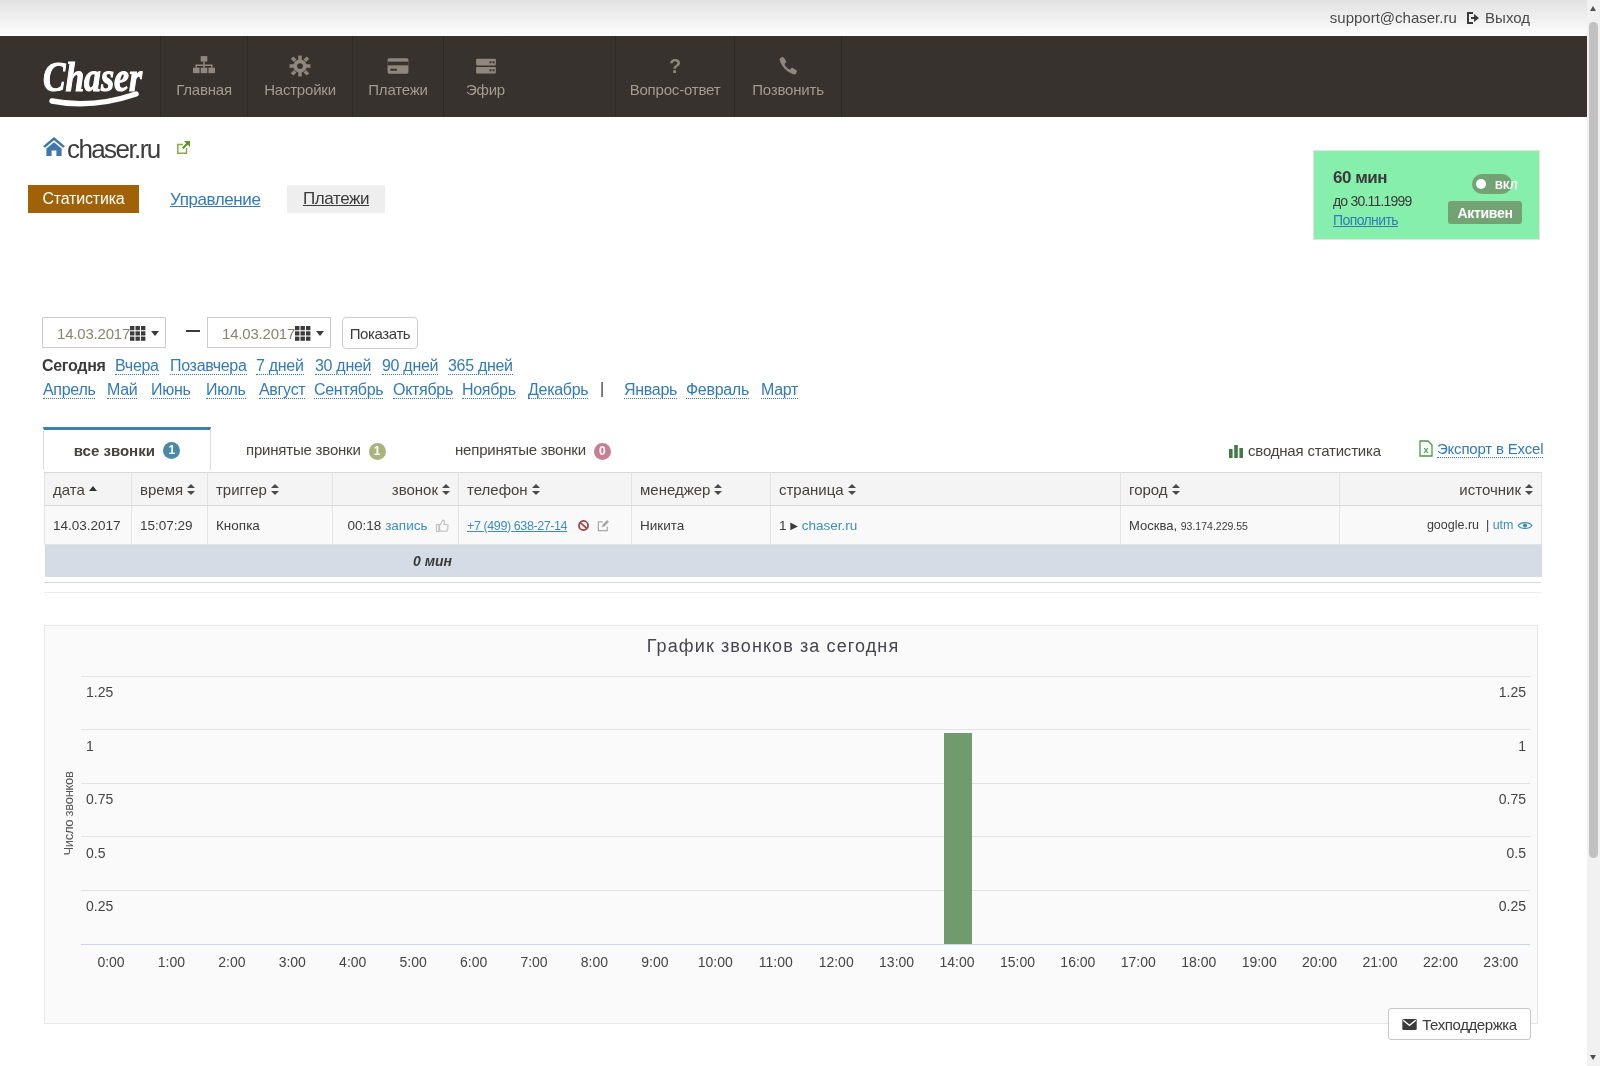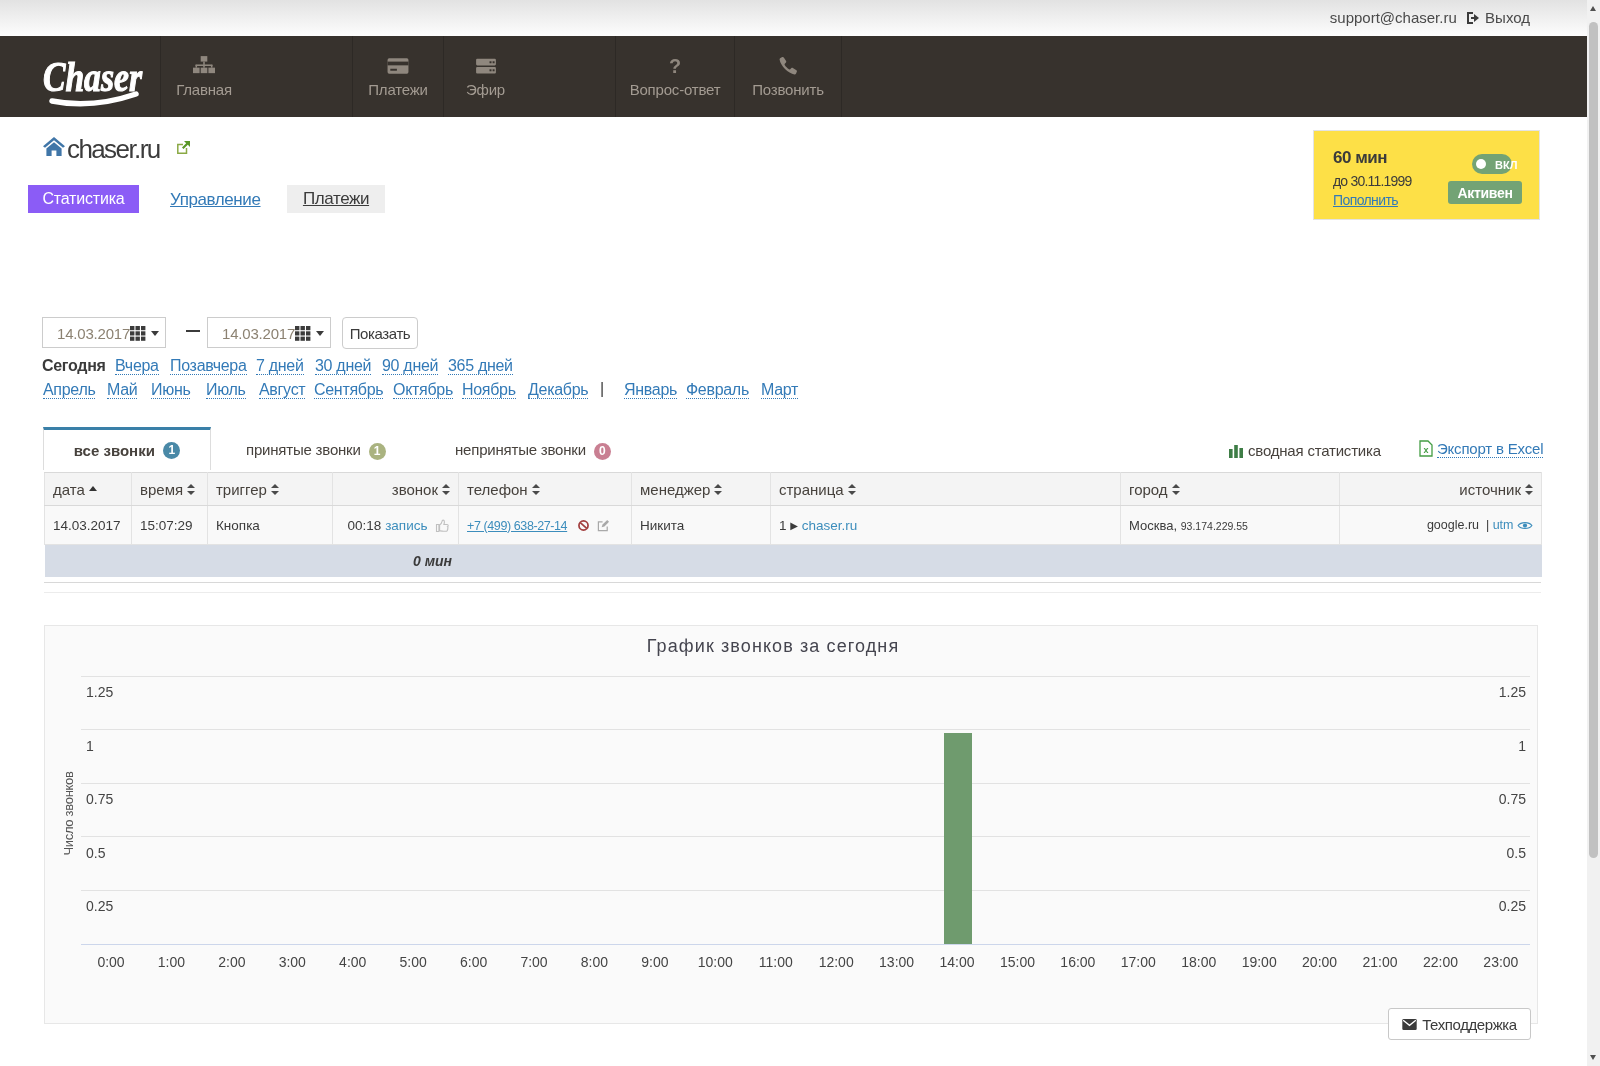--- a/index.html
+++ b/index.html
@@ -17,31 +17,31 @@
 .navitem { position:absolute; top:0; height:81px; border-left:1px solid #2d2925;
   display:flex; flex-direction:column; align-items:center; justify-content:flex-start; }
 .navitem .nico { margin-top:18px; height:24px; display:flex; align-items:center; }
 .navitem .nlabel { margin-top:3px; font-size:15px; color:#a39b92; letter-spacing:-0.2px; }
 
 
 #homerow-icon { position:absolute; left:43px; top:137px; }
 #homerow-text { position:absolute; left:67px; top:134px; font-size:26px; color:#3b3b3b; letter-spacing:-1.6px;}
 #ext-icon { position:absolute; left:176px; top:140px; }
 
-.tab-stat { position:absolute; left:28px; top:185px; width:111px; height:28px; background:#8b5cf6;
+.tab-stat { position:absolute; left:28px; top:185px; width:111px; height:28px; background:#a16207;
   color:#fff; font-size:16px; display:flex; align-items:center; justify-content:center; letter-spacing:-0.2px;}
 .tab-upr { position:absolute; left:170px; top:190px; font-size:17px; color:#337ab7;
   text-decoration:underline; letter-spacing:-0.4px;}
 .tab-plat { position:absolute; left:287px; top:185px; width:98px; height:28px; background:#eee;
   color:#3b3b3b; font-size:17px; display:flex; align-items:center; justify-content:center;}
 .tab-plat span { text-decoration:underline; letter-spacing:-0.4px;}
 
 
-#minbox { position:absolute; left:1313px; top:130px; width:227px; height:90px;
-  background:#fde047; border:1px solid #e3e3e3; }
+#minbox { position:absolute; left:1313px; top:150px; width:227px; height:90px;
+  background:#86efac; border:1px solid #e3e3e3; }
 #minbox .b1 { position:absolute; left:19px; top:17px; font-size:17px; font-weight:bold; color:#3b3b3b; letter-spacing:-0.5px;}
 #minbox .b2 { position:absolute; left:19px; top:42px; font-size:14px; color:#3b3b3b; letter-spacing:-0.8px;}
 #minbox .b3 { position:absolute; left:19px; top:61px; font-size:14px; color:#337ab7; text-decoration:underline; letter-spacing:-0.6px;}
 #toggle { position:absolute; left:158px; top:23px; width:40px; height:20px; background:#73a375;
   border-radius:10px; }
 #toggle .knob { position:absolute; left:4px; top:5px; width:10px; height:10px; background:#fff; border-radius:50%;}
 #toggle .tl { position:absolute; left:23px; top:5px; font-size:11px; font-weight:bold; color:#fff;}
 #activebtn { position:absolute; left:134px; top:50px; width:74px; height:23px; background:#73a375;
   border-radius:3px; color:#fff; font-weight:bold; font-size:14px; display:flex; align-items:center; justify-content:center; letter-spacing:-0.3px;}
 
@@ -148,20 +148,39 @@
             <rect x="2.3" y="9" width="1.4" height="2.5"></rect>
             <rect x="9.3" y="9" width="1.4" height="2.5"></rect>
             <rect x="16.3" y="9" width="1.4" height="2.5"></rect>
             <rect x="0" y="11.5" width="6" height="5"></rect>
             <rect x="7" y="11.5" width="6" height="5"></rect>
             <rect x="14" y="11.5" width="6" height="5"></rect>
           </g>
         </svg>
       </div>
     <div class="nlabel">Главная</div>
+  </div>
+  <div class="navitem" style="left:247px; width:105px;">
+    <div class="nico">
+        <svg width="22" height="22" viewBox="0 0 20 20">
+          <g fill="#8f877e">
+            <circle cx="10" cy="10" r="6"></circle>
+            <rect x="8.4" y="0.5" width="3.2" height="4"></rect>
+            <rect x="8.4" y="15.5" width="3.2" height="4"></rect>
+            <rect x="0.5" y="8.4" width="4" height="3.2"></rect>
+            <rect x="15.5" y="8.4" width="4" height="3.2"></rect>
+            <rect x="2.2" y="2.2" width="4" height="3.2" transform="rotate(45 4.2 3.8)"></rect>
+            <rect x="13.8" y="2.2" width="4" height="3.2" transform="rotate(-45 15.8 3.8)"></rect>
+            <rect x="2.2" y="14.6" width="4" height="3.2" transform="rotate(-45 4.2 16.2)"></rect>
+            <rect x="13.8" y="14.6" width="4" height="3.2" transform="rotate(45 15.8 16.2)"></rect>
+          </g>
+          <circle cx="10" cy="10" r="2.6" fill="#37322d"></circle>
+        </svg>
+      </div>
+    <div class="nlabel">Настройки</div>
   </div>
   <div class="navitem" style="left:352px; width:91px;">
     <div class="nico">
         <svg width="22" height="22" viewBox="0 0 20 20">
           <rect x="0.5" y="3" width="19" height="14" rx="1.5" fill="#8f877e"></rect>
           <rect x="0.5" y="6" width="19" height="3.4" fill="#37322d"></rect>
           <rect x="3" y="12.5" width="6" height="1.8" fill="#37322d"></rect>
         </svg>
       </div>
     <div class="nlabel">Платежи</div>

